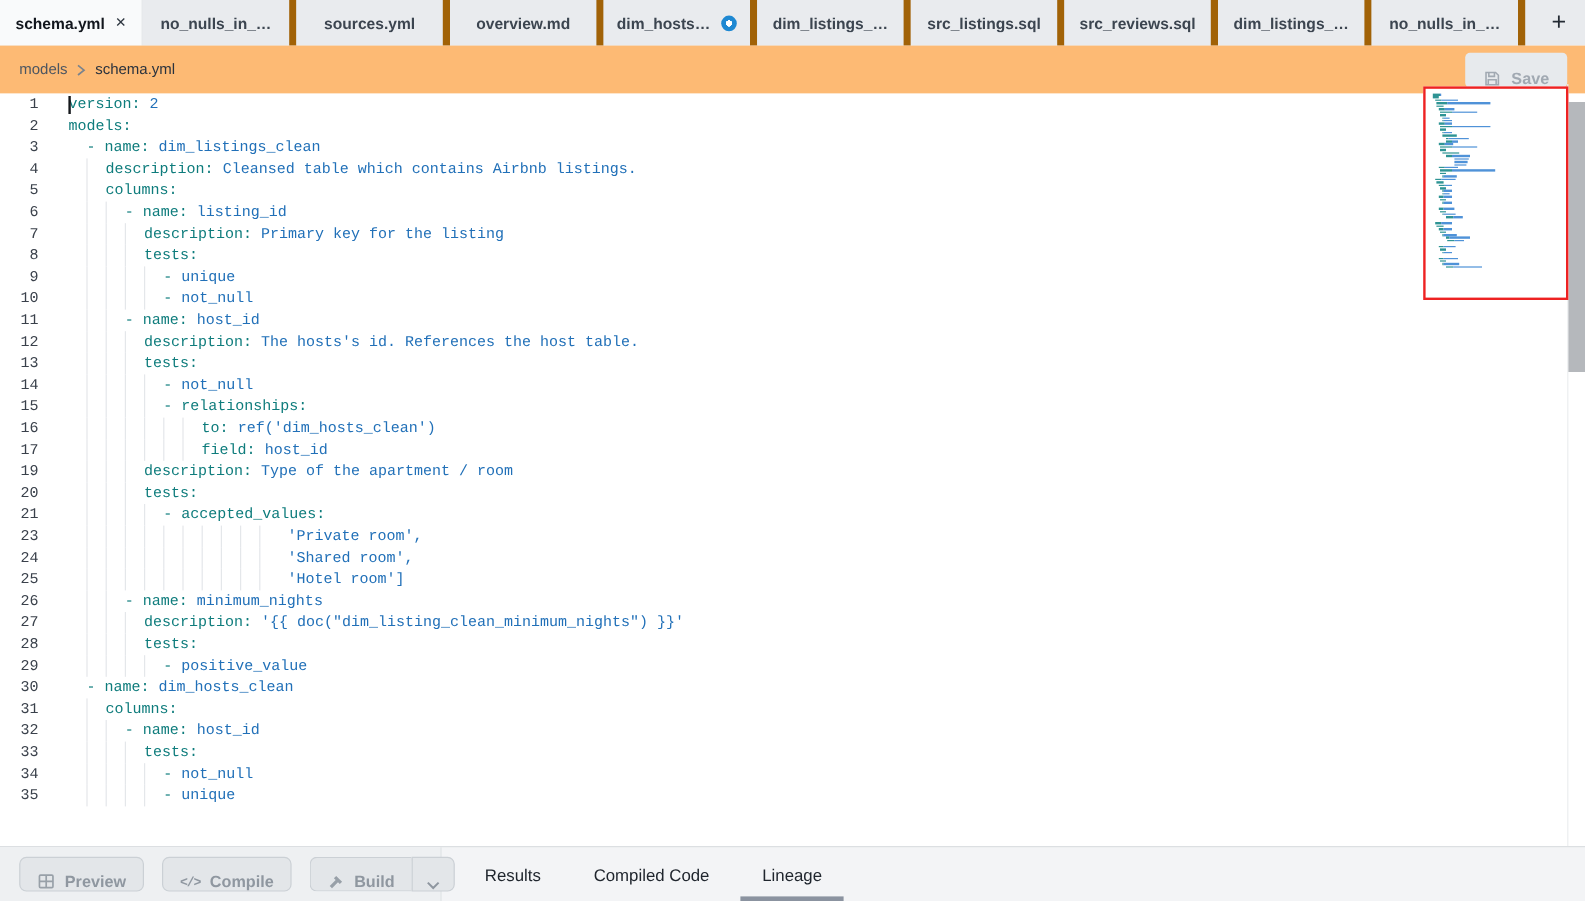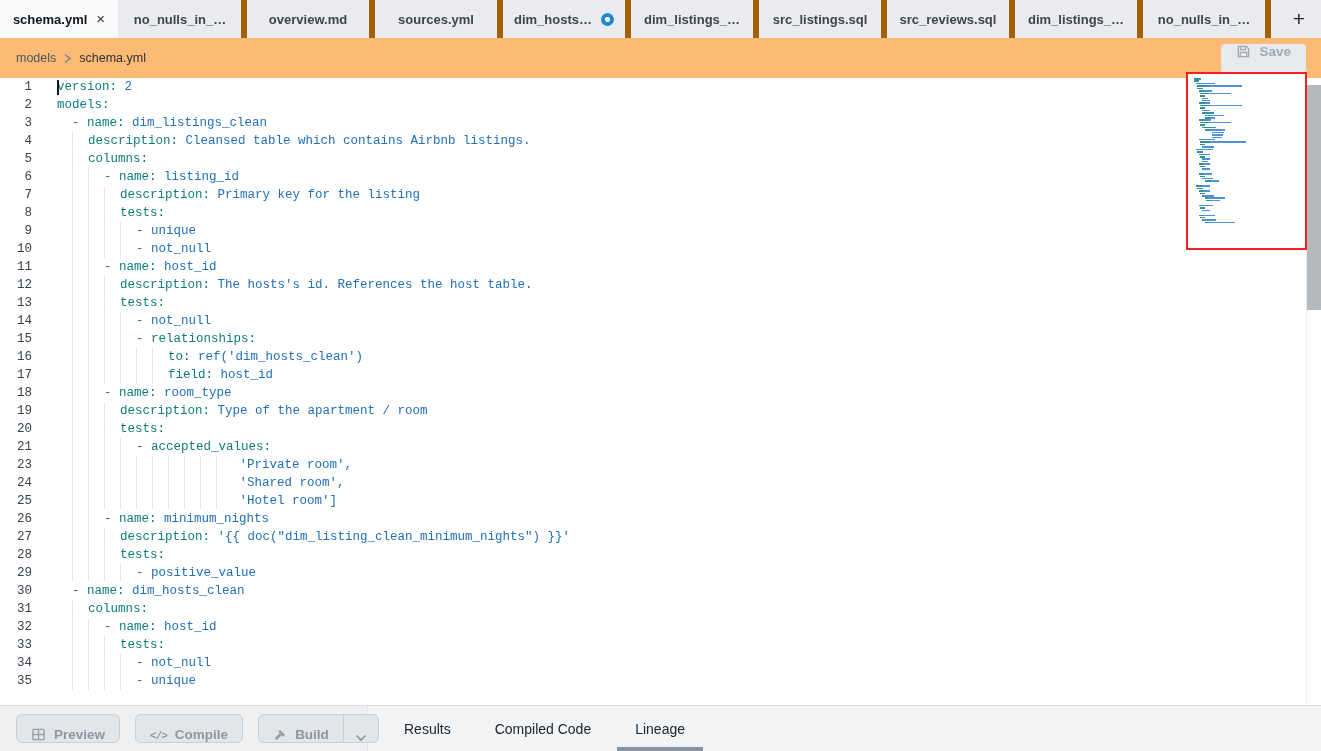--- a/index.html
+++ b/index.html
@@ -20,21 +20,21 @@
   .newtab{margin-left:auto;width:44px;display:flex;align-items:center;justify-content:center;
           font-size:21px;font-weight:400;color:#242b34;cursor:pointer;}
 
   
   .crumbrow{position:absolute;top:38px;left:0;width:1321px;height:40px;background:#fdba74;
             display:flex;align-items:center;padding-left:16px;box-sizing:border-box;}
   .crumb{font-size:12.5px;color:#4d5661;cursor:pointer;}
   .crumb.last{color:#2a323d;}
   .crumb-sep{margin:0 7px;display:flex;align-items:center;}
   .savebtn{position:absolute;right:15px;top:6px;height:29px;padding:0 15px;background:#e7eaed;
-           border:none;border-radius:4px;display:flex;align-items:flex-start;gap:8px;
+           border:none;border-radius:4px;display:flex;align-items:flex-end;gap:8px;
            color:#a1a9b2;font-size:13.5px;font-weight:700;cursor:default;}
 
   
   .editor{position:absolute;top:78px;left:0;width:1321px;height:627px;background:#fff;
           overflow:hidden;font-family:"Liberation Mono","DejaVu Sans Mono",monospace;
           font-size:12.5px;line-height:18px;}
   .line{display:flex;height:18px;white-space:pre;}
   .ln{width:32px;text-align:right;color:#3a414b;flex:none;user-select:none;}
   .lc{margin-left:25px;position:relative;}
   .g{display:inline-block;width:2ch;border-right:1px solid #e4e7ea;height:18px;vertical-align:top;}
@@ -79,24 +79,24 @@
 
   <div class="tabbar">
     <div class="tab active">
         <span style="overflow: hidden; text-overflow: ellipsis;">schema.yml</span>
         <span class="tclose">×</span>
       </div>
       <div class="tab">
         <span style="overflow: hidden; text-overflow: ellipsis;">no_nulls_in_…</span>
       </div>
       <div class="tab">
+        <span style="overflow: hidden; text-overflow: ellipsis;">sources.yml</span>
+      </div>
+      <div class="tab">
         <span style="overflow: hidden; text-overflow: ellipsis;">overview.md</span>
-      </div>
-      <div class="tab">
-        <span style="overflow: hidden; text-overflow: ellipsis;">sources.yml</span>
       </div>
       <div class="tab">
         <span style="overflow: hidden; text-overflow: ellipsis;">dim_hosts…</span>
         <span class="tdot"></span>
       </div>
       <div class="tab">
         <span style="overflow: hidden; text-overflow: ellipsis;">dim_listings_…</span>
       </div>
       <div class="tab">
         <span style="overflow: hidden; text-overflow: ellipsis;">src_listings.sql</span>
@@ -148,21 +148,20 @@
         <div class="line"><span class="ln">8</span><span class="lc"><span class="g">  </span><span class="g">  </span><span class="g">  </span><span class="g nb">  </span><span class="k">tests:</span></span></div>
         <div class="line"><span class="ln">9</span><span class="lc"><span class="g">  </span><span class="g">  </span><span class="g">  </span><span class="g">  </span><span class="g nb">  </span><span class="d">- </span><span class="v">unique</span></span></div>
         <div class="line"><span class="ln">10</span><span class="lc"><span class="g">  </span><span class="g">  </span><span class="g">  </span><span class="g">  </span><span class="g nb">  </span><span class="d">- </span><span class="v">not_null</span></span></div>
         <div class="line"><span class="ln">11</span><span class="lc"><span class="g">  </span><span class="g">  </span><span class="g nb">  </span><span class="d">- </span><span class="k">name:</span><span> </span><span class="v">host_id</span></span></div>
         <div class="line"><span class="ln">12</span><span class="lc"><span class="g">  </span><span class="g">  </span><span class="g">  </span><span class="g nb">  </span><span class="k">description:</span><span> </span><span class="v">The hosts's id. References the host table.</span></span></div>
         <div class="line"><span class="ln">13</span><span class="lc"><span class="g">  </span><span class="g">  </span><span class="g">  </span><span class="g nb">  </span><span class="k">tests:</span></span></div>
         <div class="line"><span class="ln">14</span><span class="lc"><span class="g">  </span><span class="g">  </span><span class="g">  </span><span class="g">  </span><span class="g nb">  </span><span class="d">- </span><span class="v">not_null</span></span></div>
         <div class="line"><span class="ln">15</span><span class="lc"><span class="g">  </span><span class="g">  </span><span class="g">  </span><span class="g">  </span><span class="g nb">  </span><span class="d">- </span><span class="k">relationships:</span></span></div>
         <div class="line"><span class="ln">16</span><span class="lc"><span class="g">  </span><span class="g">  </span><span class="g">  </span><span class="g">  </span><span class="g">  </span><span class="g">  </span><span class="g nb">  </span><span class="k">to:</span><span> </span><span class="v">ref('dim_hosts_clean')</span></span></div>
         <div class="line"><span class="ln">17</span><span class="lc"><span class="g">  </span><span class="g">  </span><span class="g">  </span><span class="g">  </span><span class="g">  </span><span class="g">  </span><span class="g nb">  </span><span class="k">field:</span><span> </span><span class="v">host_id</span></span></div>
-        <div class="line"><span class="ln">18</span><span class="lc"><span class="g">  </span><span class="g">  </span><span class="g nb">  </span><span class="d">- </span><span class="k">name:</span><span> </span><span class="v">room_type</span></span></div>
         <div class="line"><span class="ln">19</span><span class="lc"><span class="g">  </span><span class="g">  </span><span class="g">  </span><span class="g nb">  </span><span class="k">description:</span><span> </span><span class="v">Type of the apartment / room</span></span></div>
         <div class="line"><span class="ln">20</span><span class="lc"><span class="g">  </span><span class="g">  </span><span class="g">  </span><span class="g nb">  </span><span class="k">tests:</span></span></div>
         <div class="line"><span class="ln">21</span><span class="lc"><span class="g">  </span><span class="g">  </span><span class="g">  </span><span class="g">  </span><span class="g nb">  </span><span class="d">- </span><span class="k">accepted_values:</span></span></div>
         <div class="line"><span class="ln">23</span><span class="lc"><span class="g">  </span><span class="g">  </span><span class="g">  </span><span class="g">  </span><span class="g">  </span><span class="g">  </span><span class="g">  </span><span class="g">  </span><span class="g">  </span><span class="g">  </span><span class="g nb">  </span><span class="sp1"> </span><span class="v">'Private room',</span></span></div>
         <div class="line"><span class="ln">24</span><span class="lc"><span class="g">  </span><span class="g">  </span><span class="g">  </span><span class="g">  </span><span class="g">  </span><span class="g">  </span><span class="g">  </span><span class="g">  </span><span class="g">  </span><span class="g">  </span><span class="g nb">  </span><span class="sp1"> </span><span class="v">'Shared room',</span></span></div>
         <div class="line"><span class="ln">25</span><span class="lc"><span class="g">  </span><span class="g">  </span><span class="g">  </span><span class="g">  </span><span class="g">  </span><span class="g">  </span><span class="g">  </span><span class="g">  </span><span class="g">  </span><span class="g">  </span><span class="g nb">  </span><span class="sp1"> </span><span class="v">'Hotel room']</span></span></div>
         <div class="line"><span class="ln">26</span><span class="lc"><span class="g">  </span><span class="g">  </span><span class="g nb">  </span><span class="d">- </span><span class="k">name:</span><span> </span><span class="v">minimum_nights</span></span></div>
         <div class="line"><span class="ln">27</span><span class="lc"><span class="g">  </span><span class="g">  </span><span class="g">  </span><span class="g nb">  </span><span class="k">description:</span><span> </span><span class="v">'{{ doc("dim_listing_clean_minimum_nights") }}'</span></span></div>
         <div class="line"><span class="ln">28</span><span class="lc"><span class="g">  </span><span class="g">  </span><span class="g">  </span><span class="g nb">  </span><span class="k">tests:</span></span></div>
         <div class="line"><span class="ln">29</span><span class="lc"><span class="g">  </span><span class="g">  </span><span class="g">  </span><span class="g">  </span><span class="g nb">  </span><span class="d">- </span><span class="v">positive_value</span></span></div>

